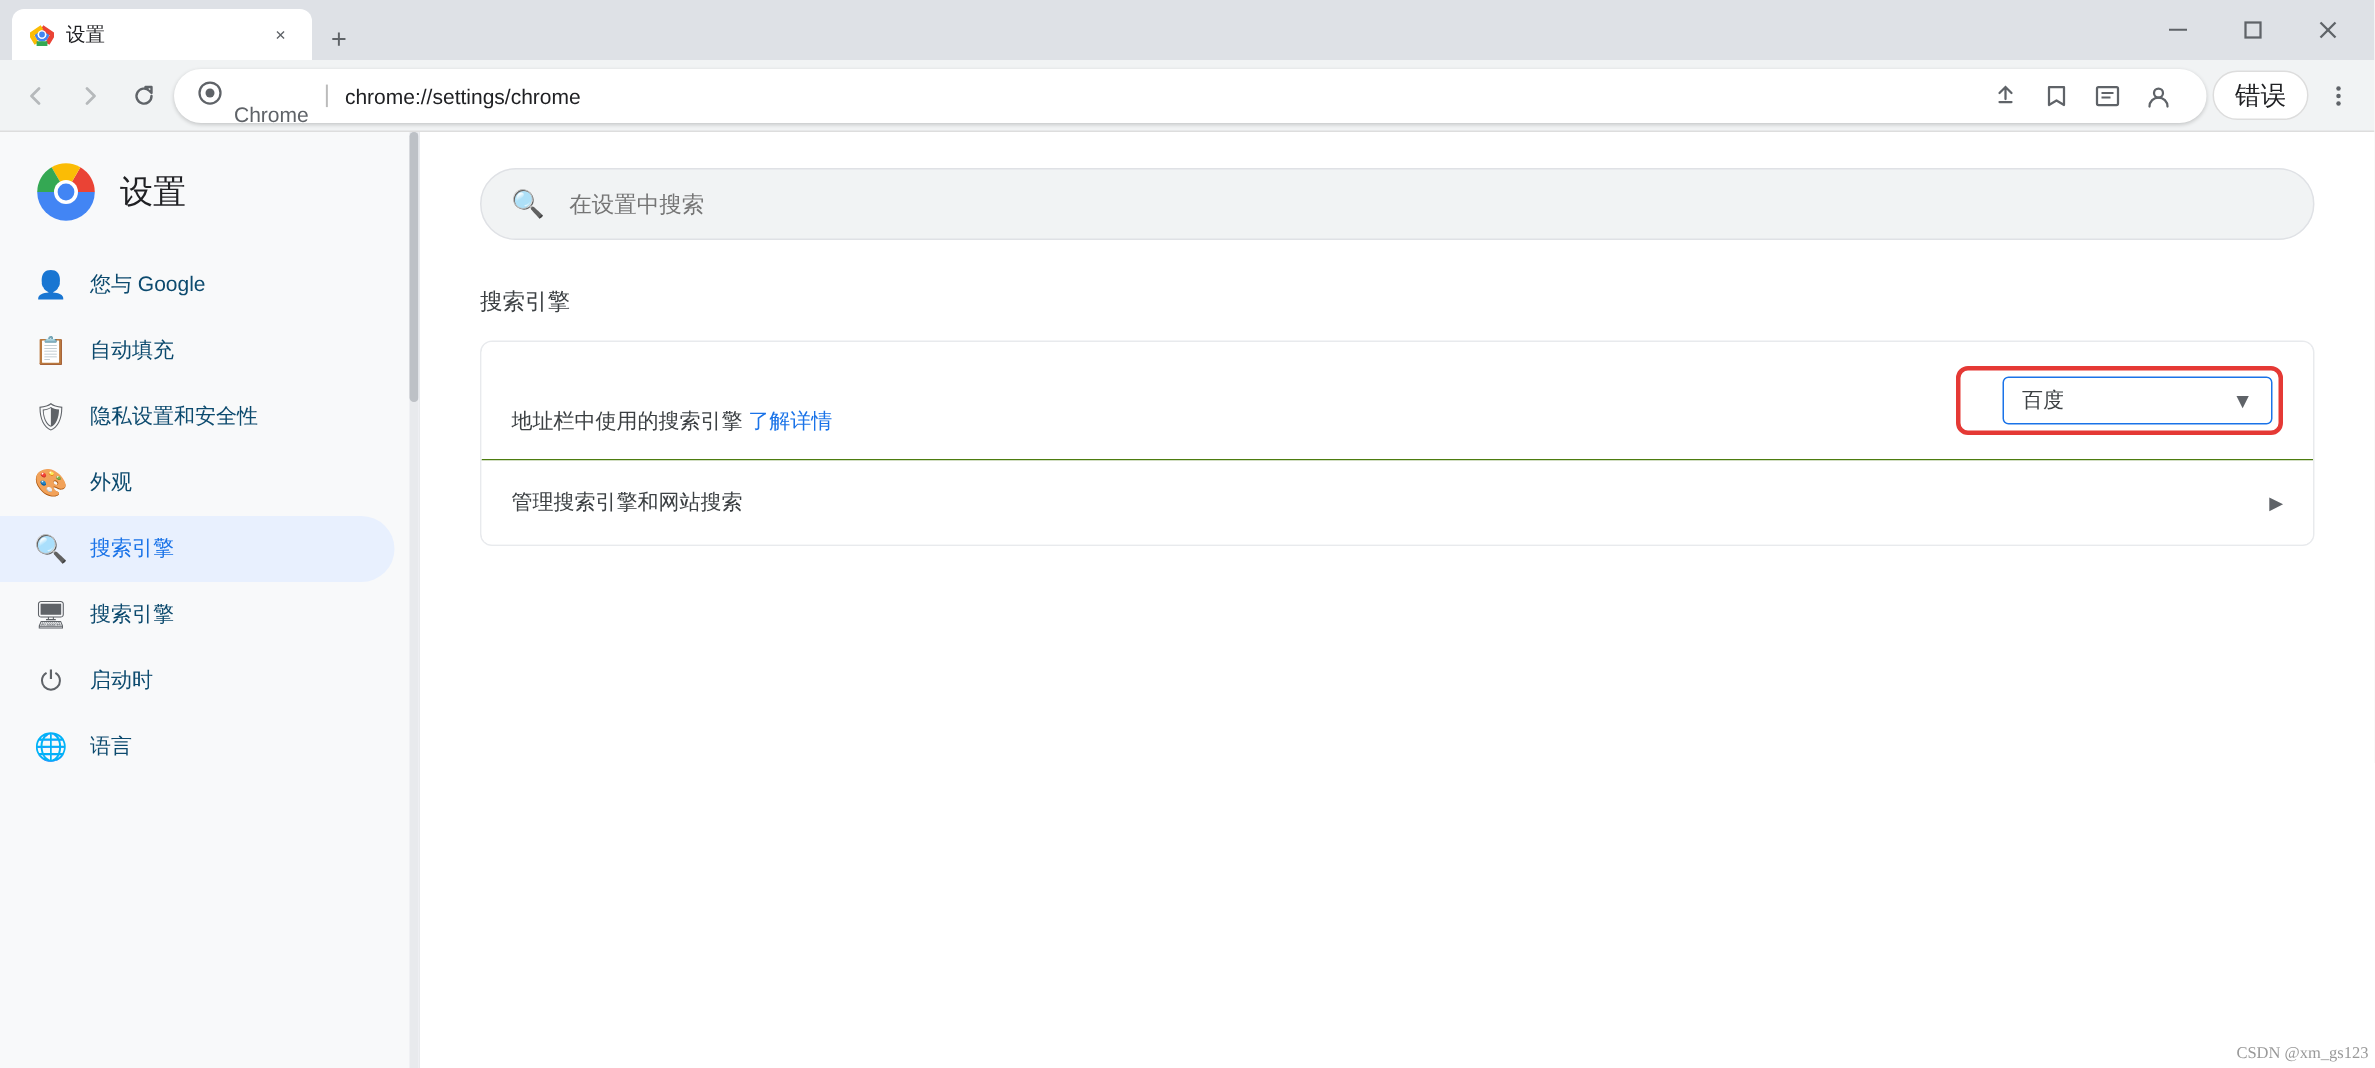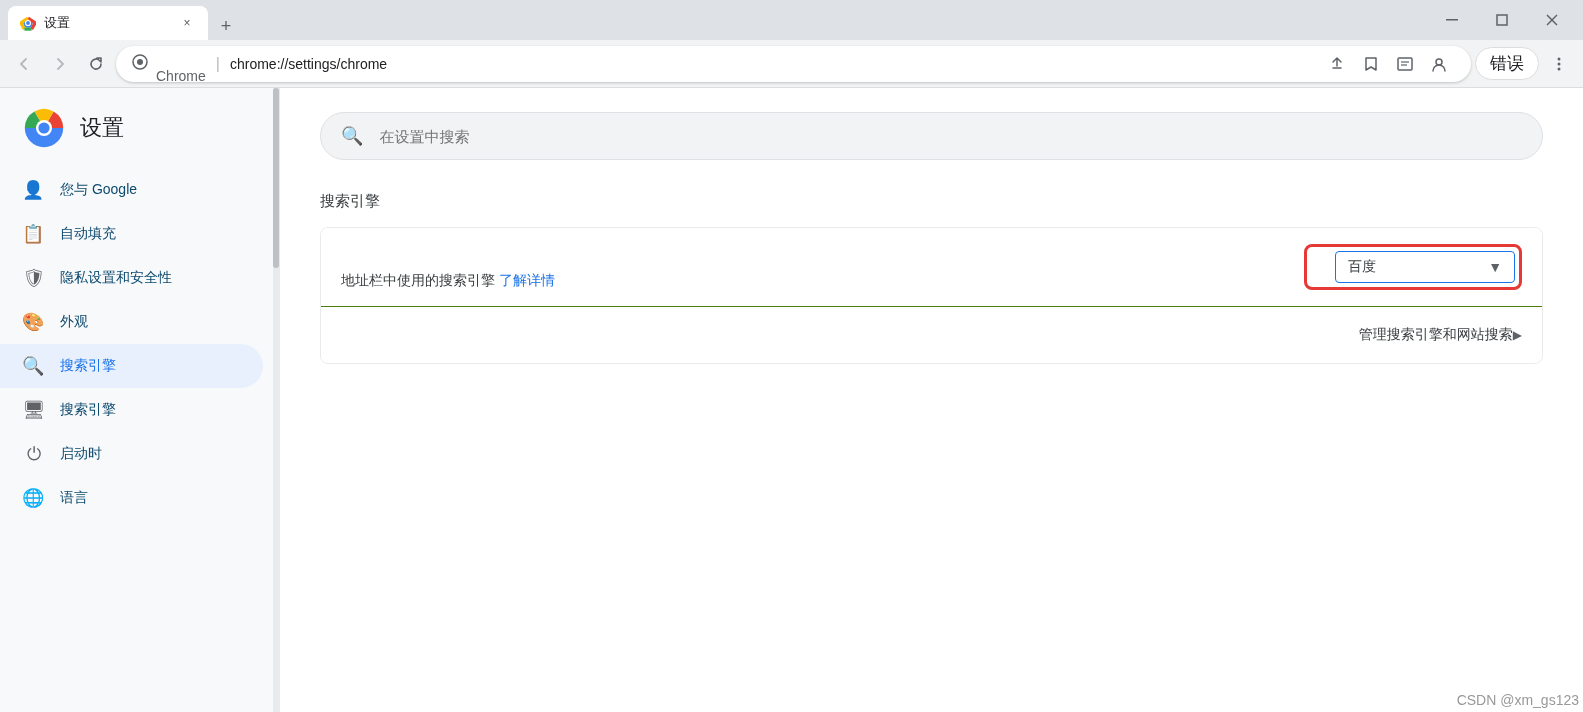--- a/index.html
+++ b/index.html
@@ -233,21 +233,21 @@
       overflow: hidden;
     }
     .settings-row {
       display: flex;
       align-items: flex-end;
       padding: 16px 20px;
       min-height: 56px;
       border-bottom: 1px solid #4d7c0f;
       background: #fff;
     }
-    .settings-row:last-child { border-bottom: none; text-align: right; }
+    .settings-row:last-child { border-bottom: none; }
     .settings-row-label {
       font-size: 14px;
       color: #3c4043;
       flex: 1;
     }
     .settings-row-link {
       color: #1a73e8;
       text-decoration: none;
       font-size: 14px;
       cursor: pointer;
@@ -286,23 +286,24 @@
     
     .chrome-logo-svg {
       width: 40px; height: 40px;
     }
 
     
     .csdn-watermark {
       position: fixed;
       bottom: 4px;
       right: 4px;
-      font-size: 14px;
+      font-size: 11px;
       color: #999;
       pointer-events: none;
+      font-family: Liberation Serif, serif;
     }
   </style>
 </head>
 <body>
 
 <div class="title-bar">
   <div class="tab-strip">
     <div class="tab">
       <svg class="chrome-logo-svg" style="width:16px;height:16px;" viewBox="0 0 100 100">
         <circle cx="50" cy="50" r="30" fill="#4285f4"></circle>

